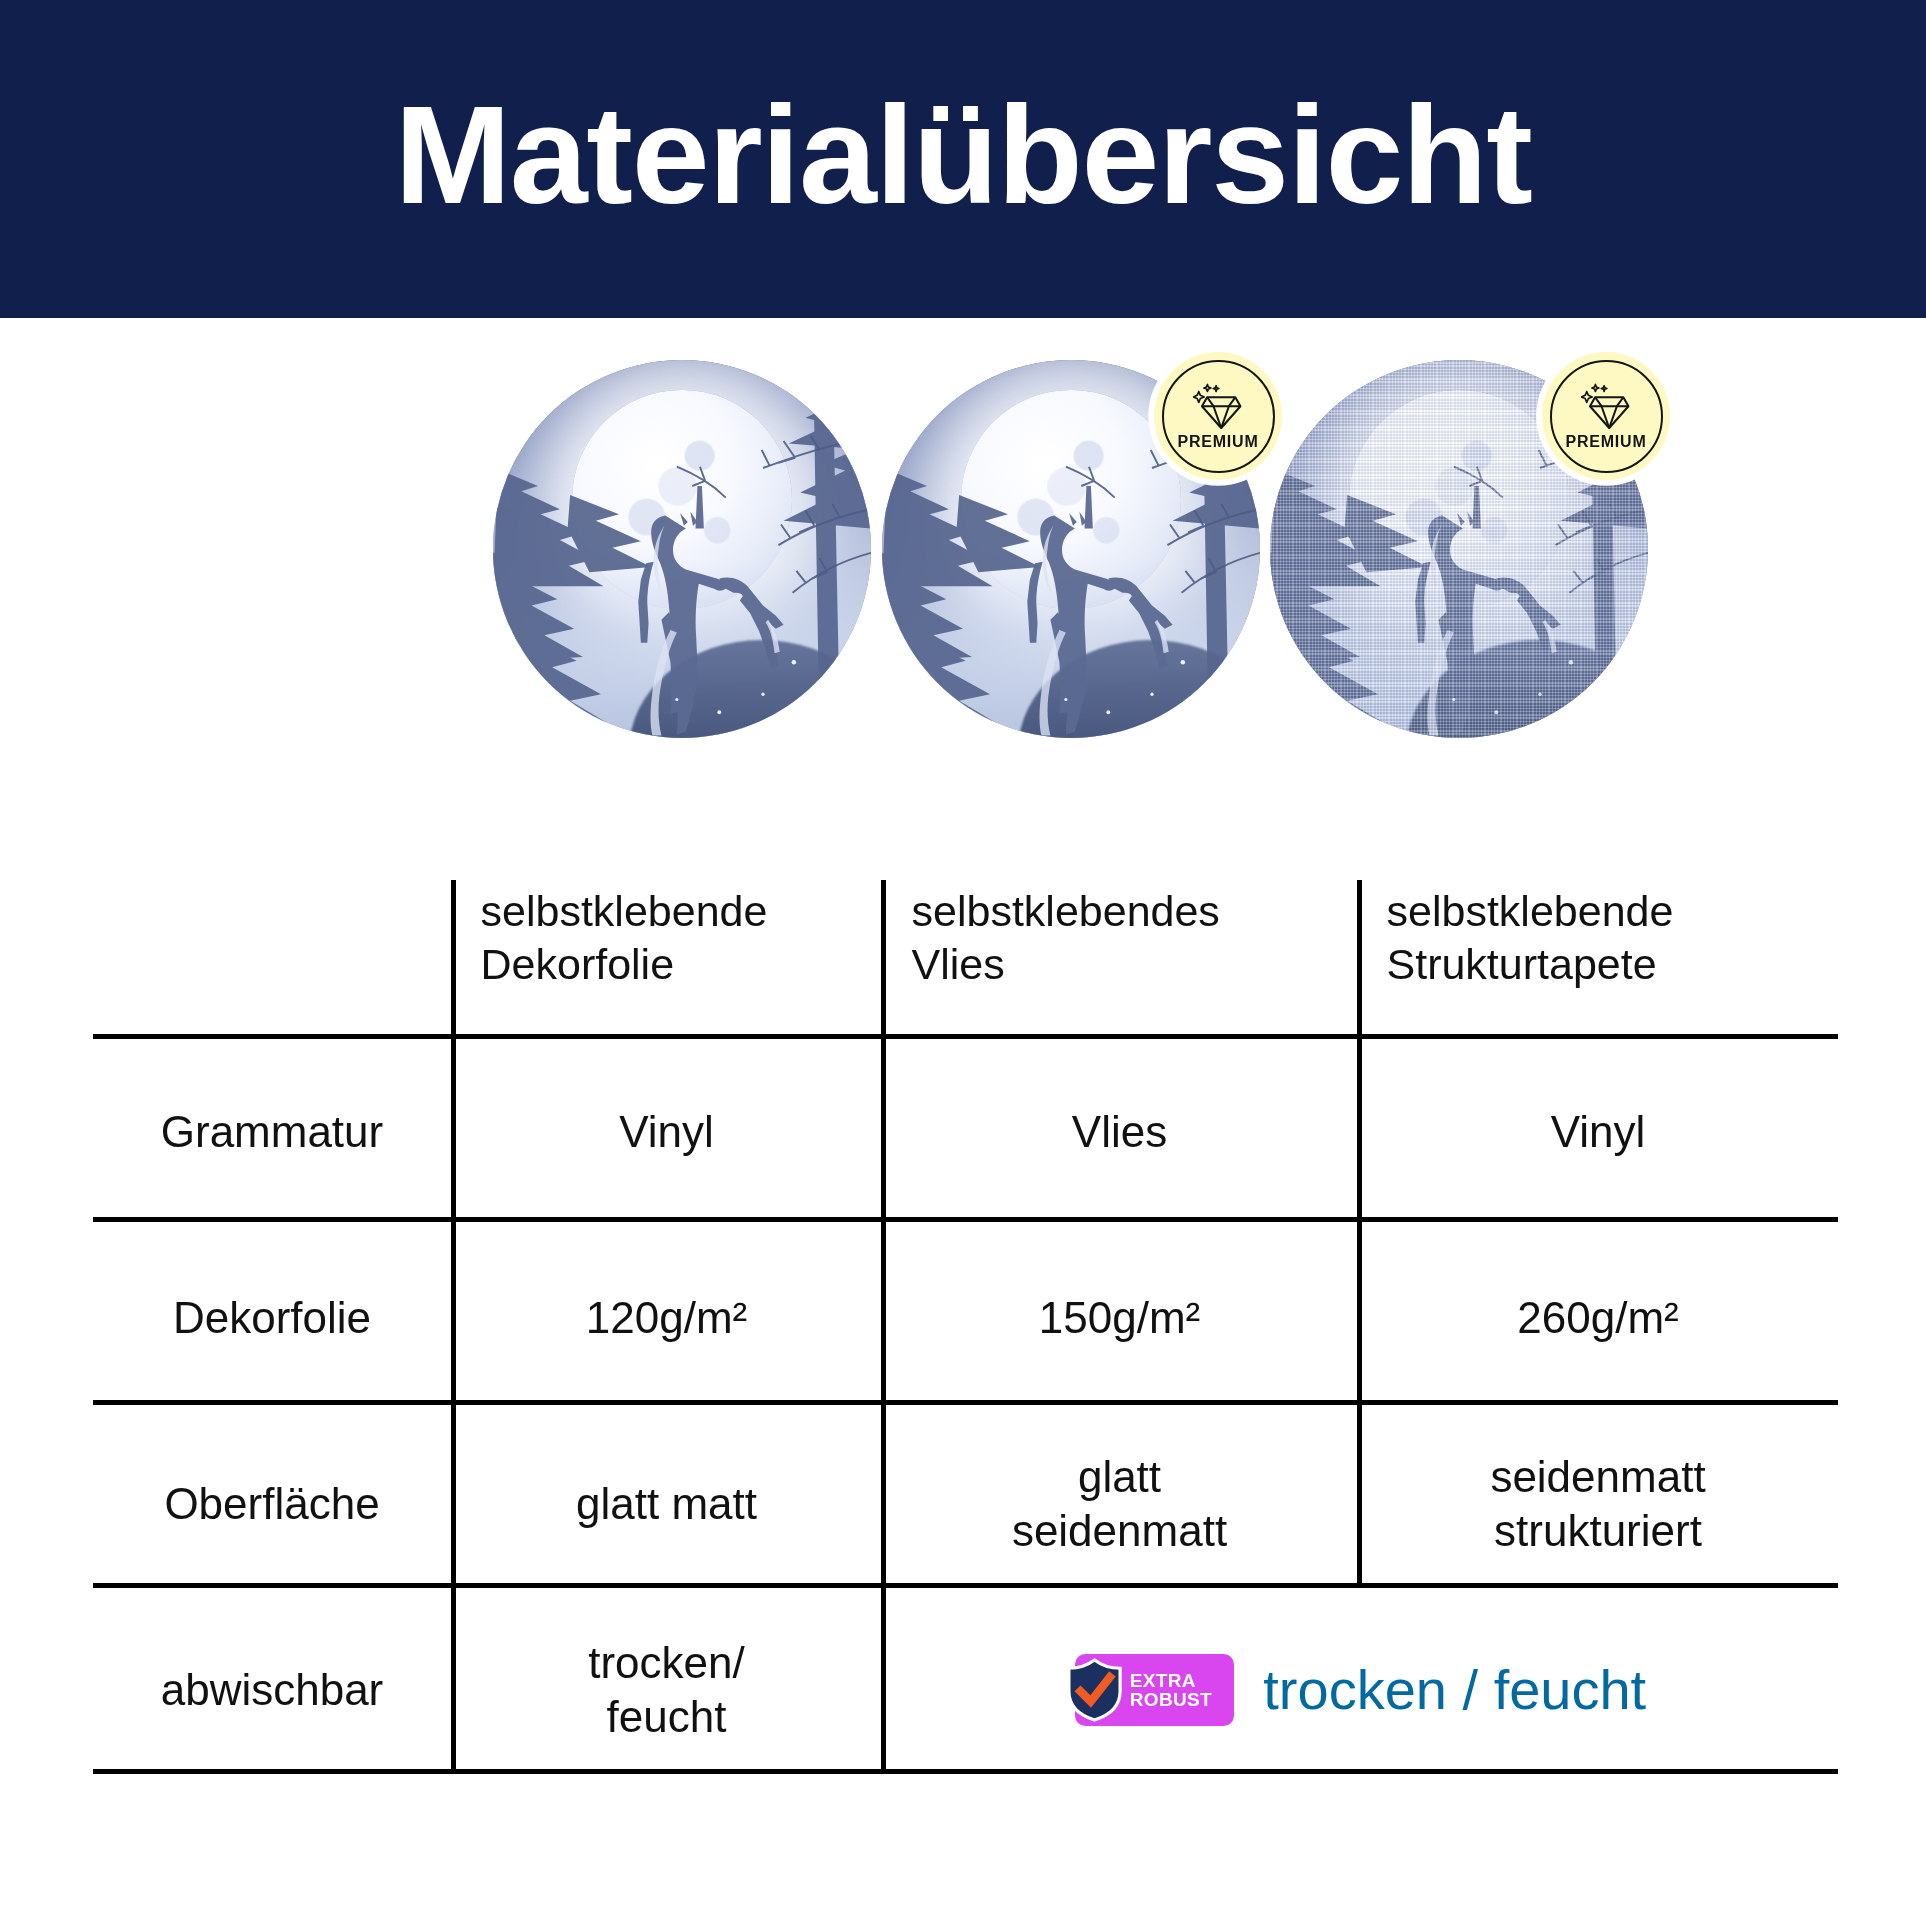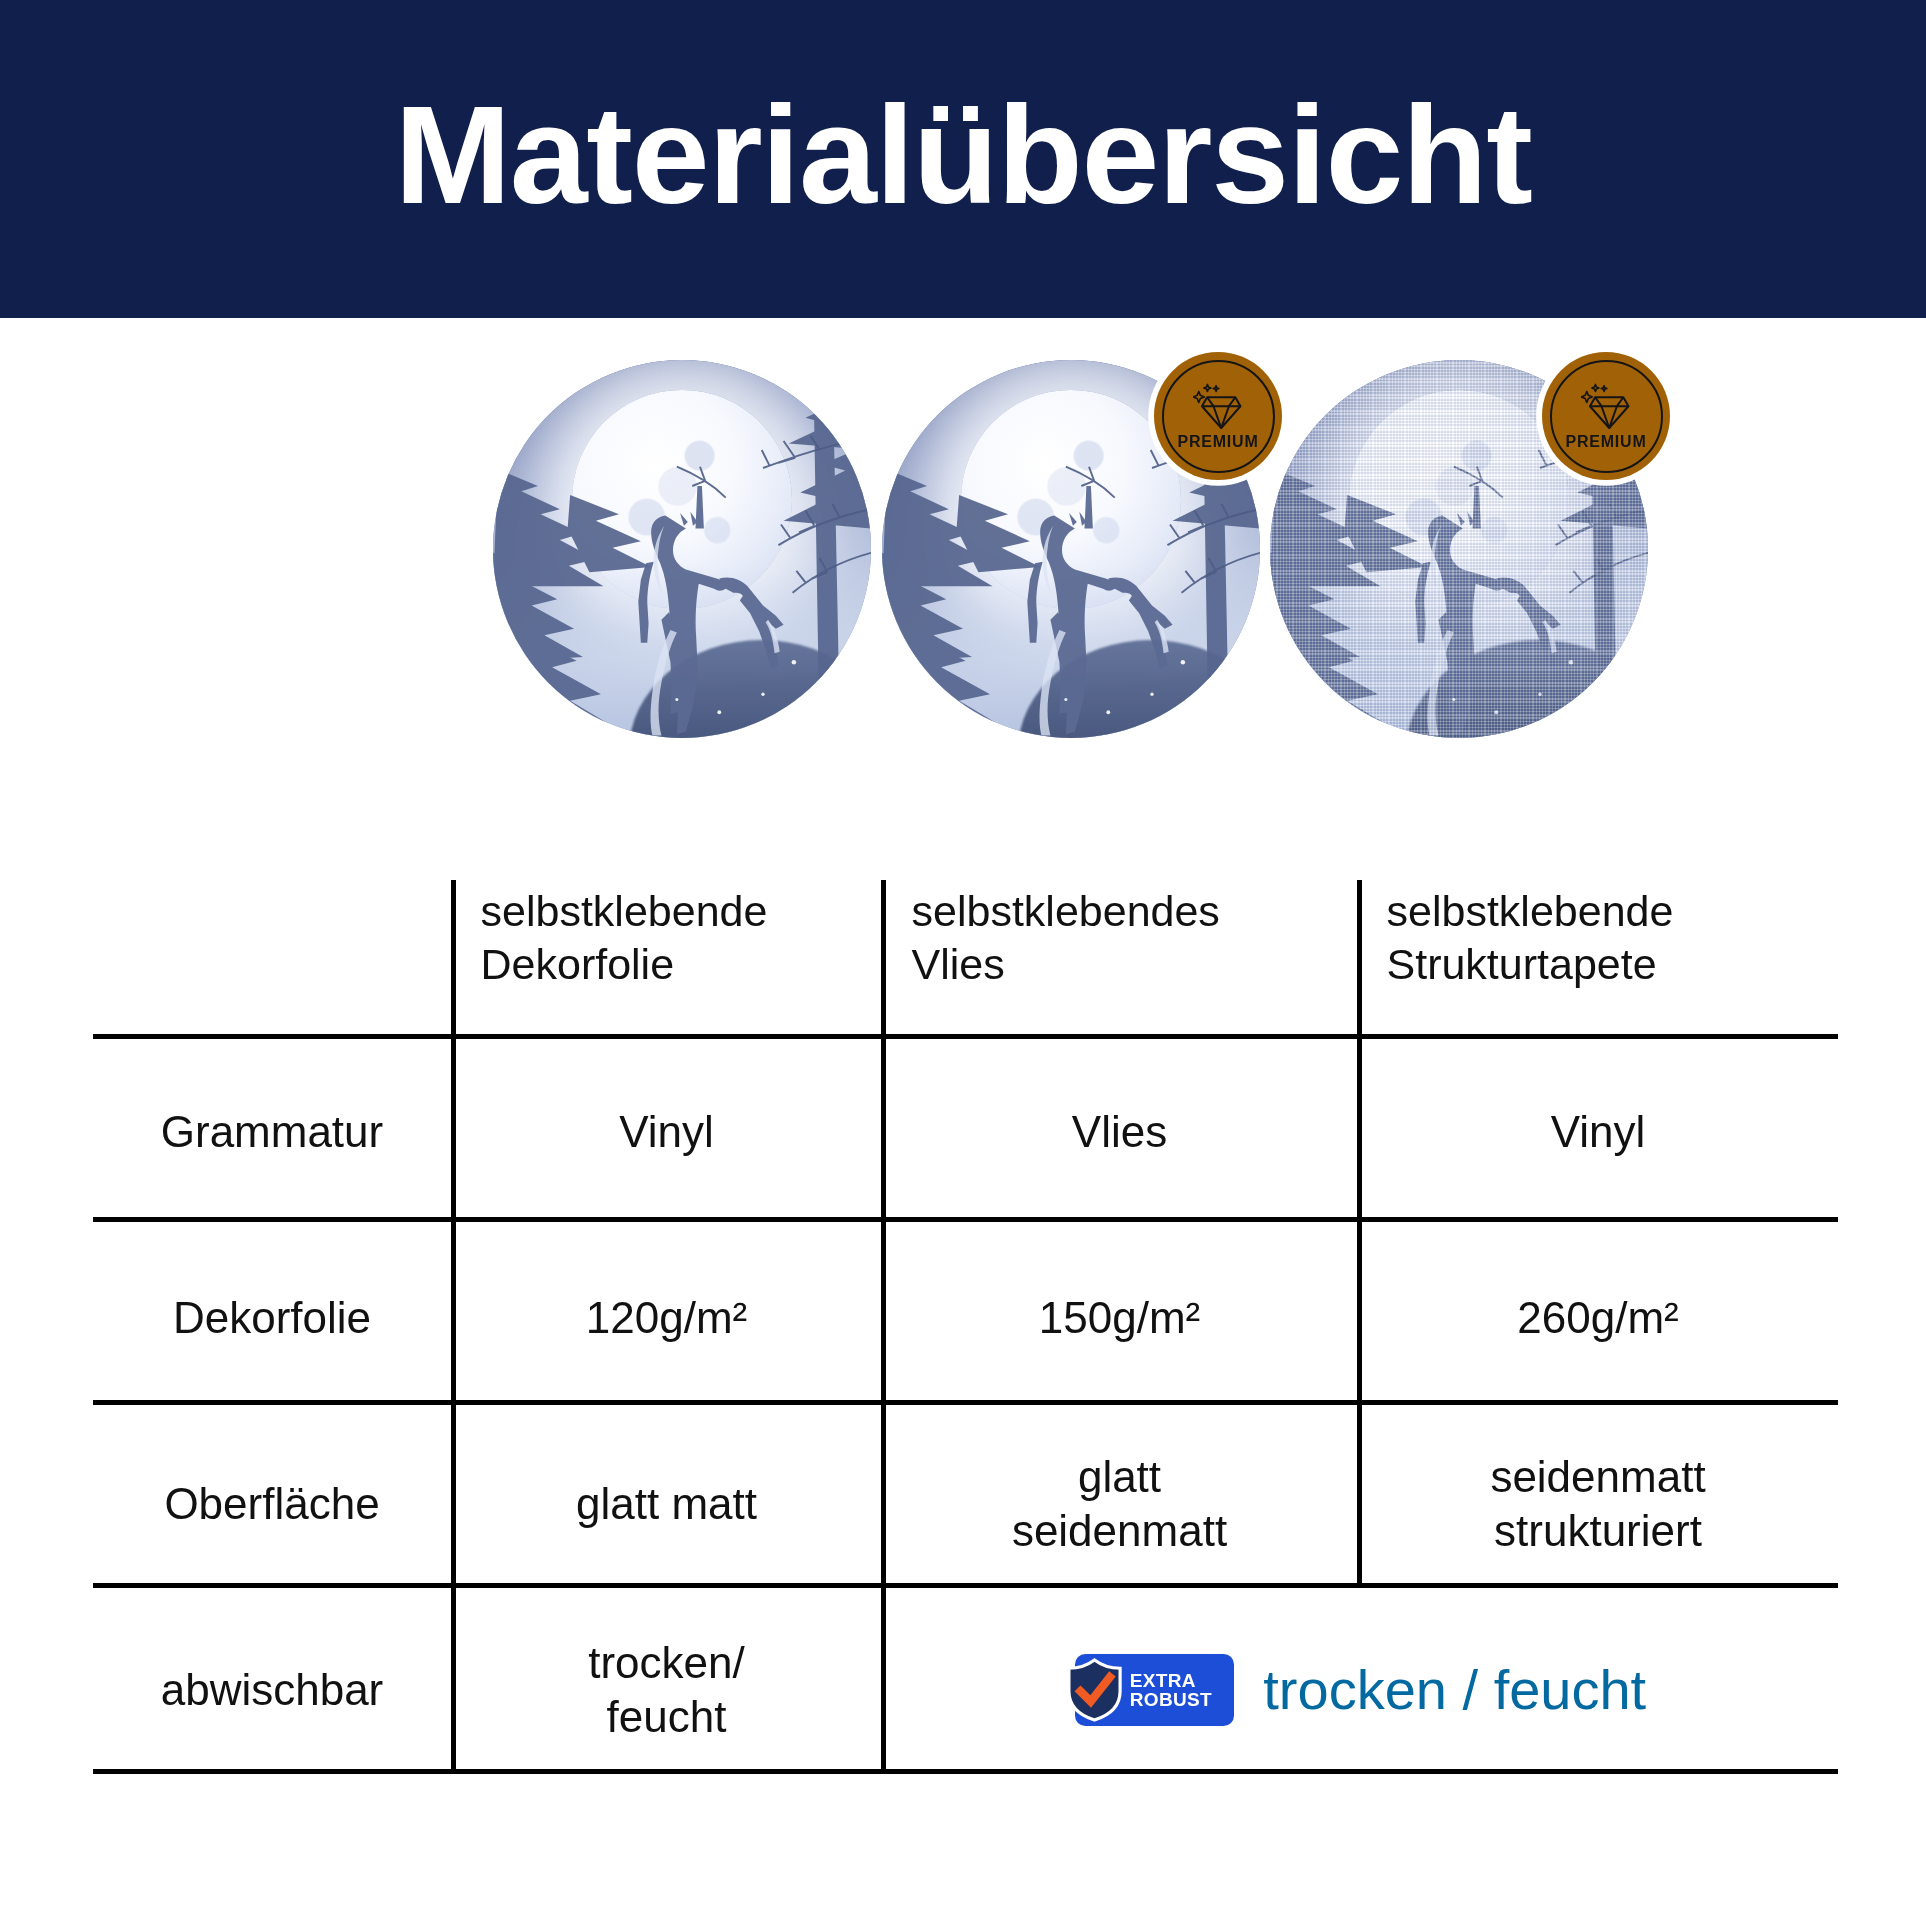--- a/index.html
+++ b/index.html
@@ -89,21 +89,21 @@
       repeating-linear-gradient(0deg, rgba(255,255,255,0.30) 0 1.3px, rgba(90,110,160,0.14) 1.3px 3.2px),
       repeating-linear-gradient(90deg, rgba(255,255,255,0.30) 0 1.3px, rgba(90,110,160,0.14) 1.3px 3.2px);
     mix-blend-mode:normal;
     opacity:.85;
   }
 
   
   .premium-badge{
     position:absolute;right:-22px;top:-7.7px;
     width:128px;height:128px;border-radius:50%;
-    background:#a16207;
+    background:#fef9c3;
     display:flex;align-items:center;justify-content:center;
     box-shadow:0 0 0 5.8px #ffffff;
   }
   .premium-inner{
     width:109px;height:109px;border-radius:50%;
     border:2.6px solid #151515;
     display:flex;flex-direction:column;align-items:center;justify-content:center;
     gap:2.6px;
   }
   .premium-inner svg{display:block;}
@@ -159,21 +159,21 @@
 
   .cell-multiline{white-space:pre-line;}
 
   
   .merged-cell{
     display:flex;align-items:center;justify-content:center;gap:29.5px;
   }
   .robust-badge{
     position:relative;
     width:159px;height:72px;
-    background:#1d4ed8;
+    background:#d946ef;
     border-radius:10.3px;
     display:flex;align-items:center;
     flex:0 0 auto;
   }
   .robust-shield{
     position:absolute;left:-10.3px;top:3.9px;width:59px;height:64px;
   }
   .robust-text{
     margin-left:55px;
     color:#ffffff;

